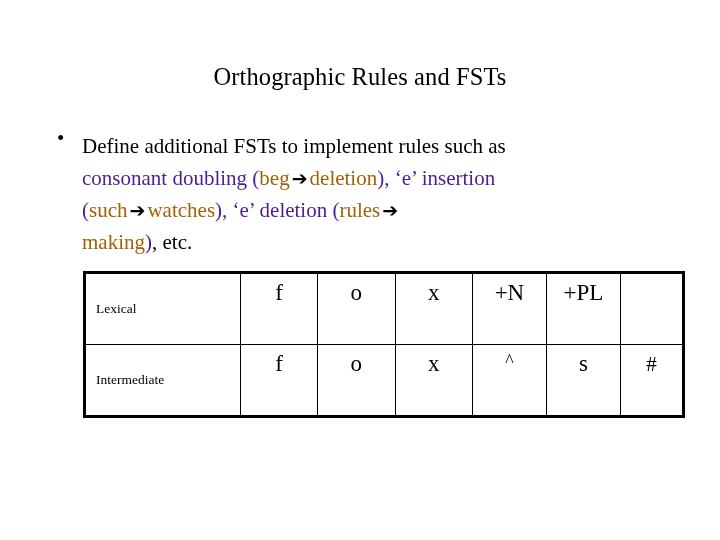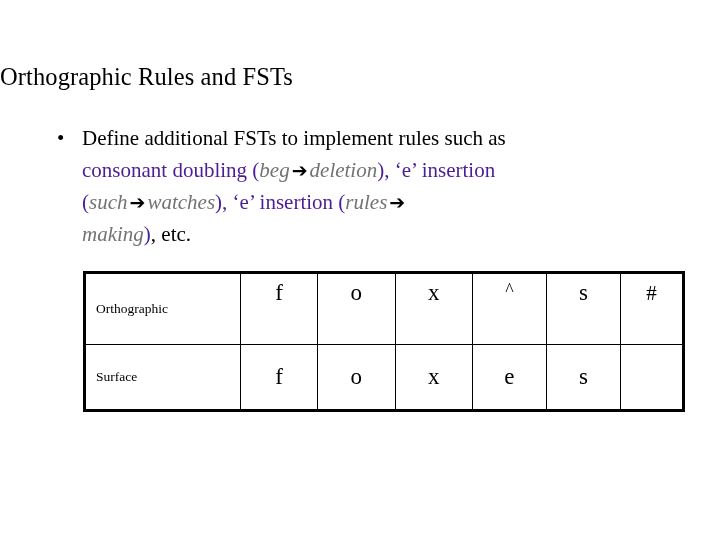--- a/index.html
+++ b/index.html
@@ -16,21 +16,21 @@
     font-family: "Liberation Serif", "DejaVu Serif", serif;
     color: #000000;
   }
 
   
   #slide-title {
     position: absolute;
     left: 0;
     top: 62px;
     width: 720px;
-    text-align: left;
+    text-align: center;
     font-size: 24.5px;
     line-height: 30px;
     color: #000000;
     letter-spacing: 0.1px;
   }
 
   
   #bullet-block {
     position: absolute;
     left: 52px;
@@ -49,23 +49,24 @@
     color: #000000;
     text-align: left;
     padding-left: 5px;
     box-sizing: border-box;
   }
   .bullet-text {
     flex: 1 1 auto;
     font-size: 21px;
     line-height: 32px;
     color: #000000;
+    margin-top: 8px;
   }
   .blue  { color: #4c1d95; }
-  .pink  { color: #737373; font-style: italic; }
+  .pink  { color: #a16207; }
   .black { color: #000000; }
   .arrow {
     color: #000000;
     font-family: "DejaVu Sans", sans-serif;
     font-size: 19px;
     font-weight: bold;
     padding: 0 2px;
   }
 
   
@@ -126,57 +127,57 @@
 
 <div id="bullet-block">
 
   <div class="bullet-row">
     <span class="bullet-marker">•</span>
     <span class="bullet-text">
       <span class="black">Define additional FSTs to implement rules such as</span><br>
 
       <span class="blue">consonant doubling (</span><span class="pink">beg</span><span class="arrow">➔</span><span class="pink">deletion</span><span class="blue">), ‘e’ insertion</span><br>
 
-      <span class="blue">(</span><span class="pink">such</span><span class="arrow">➔</span><span class="pink">watches</span><span class="blue">), ‘e’ insertion (</span><span class="pink">rules</span><span class="arrow">➔</span><br>
+      <span class="blue">(</span><span class="pink">such</span><span class="arrow">➔</span><span class="pink">watches</span><span class="blue">), ‘e’ deletion (</span><span class="pink">rules</span><span class="arrow">➔</span><br>
 
       <span class="pink">making</span><span class="blue">)</span><span class="black">, etc.</span>
     </span>
   </div>
 
 </div>
 
 <div id="fst-table-wrap">
   <table id="fst-table">
     <colgroup>
       <col class="c-label">
         <col class="c-seg">
         <col class="c-seg">
         <col class="c-seg">
       <col class="c-seg-w">
         <col class="c-seg-w">
         <col class="c-last">
     </colgroup>
     <tbody>
 
+      <tr>
+        <td class="rowlabel">Lexical</td>
+        <td class="val">f</td>
+        <td class="val">o</td>
+        <td class="val">x</td>
+        <td class="val">+N</td>
+        <td class="val">+PL</td>
+        <td class="val"></td>
+      </tr>
 
       <tr>
-        <td class="rowlabel">Orthographic</td>
+        <td class="rowlabel">Intermediate</td>
         <td class="val">f</td>
         <td class="val">o</td>
         <td class="val">x</td>
         <td class="val"><span class="sup-caret">^</span></td>
         <td class="val">s</td>
         <td class="val"><span class="hashmark">#</span></td>
       </tr>
 
-      <tr>
-        <td class="rowlabel">Surface</td>
-        <td class="val mid">f</td>
-        <td class="val mid">o</td>
-        <td class="val mid">x</td>
-        <td class="val mid">e</td>
-        <td class="val mid">s</td>
-        <td class="val mid"></td>
-      </tr>
 
     </tbody>
   </table>
 </div>
 
 </body></html>

